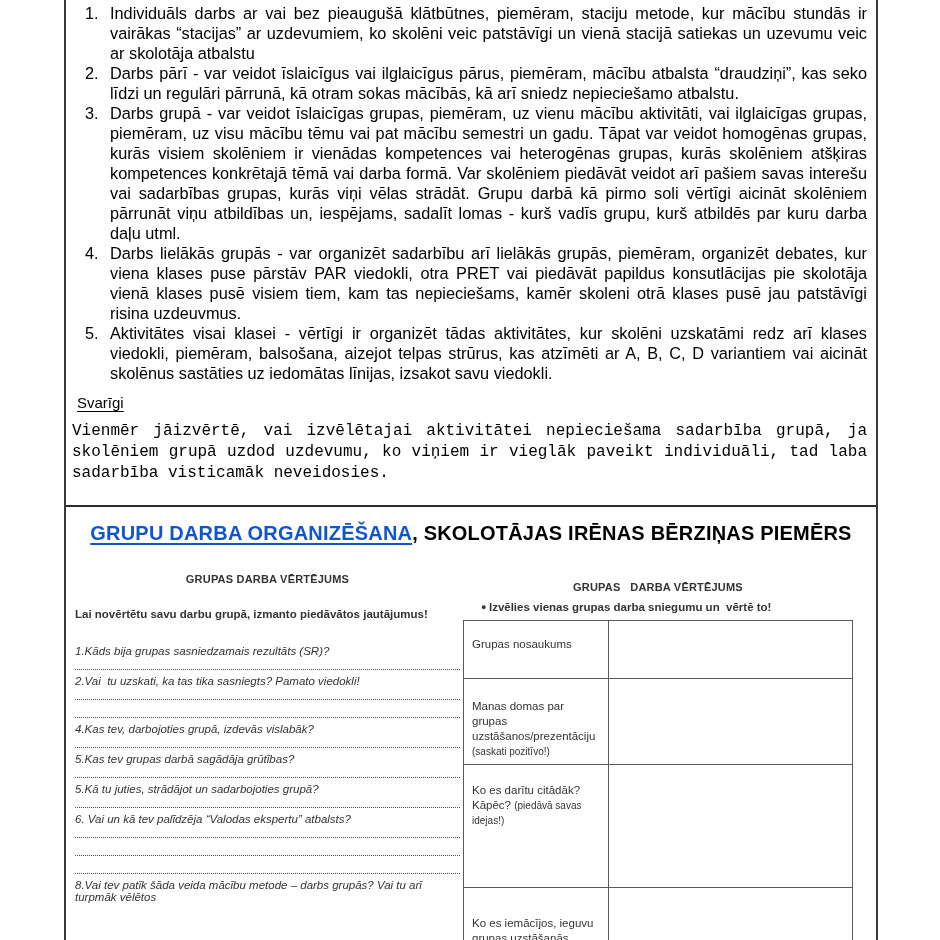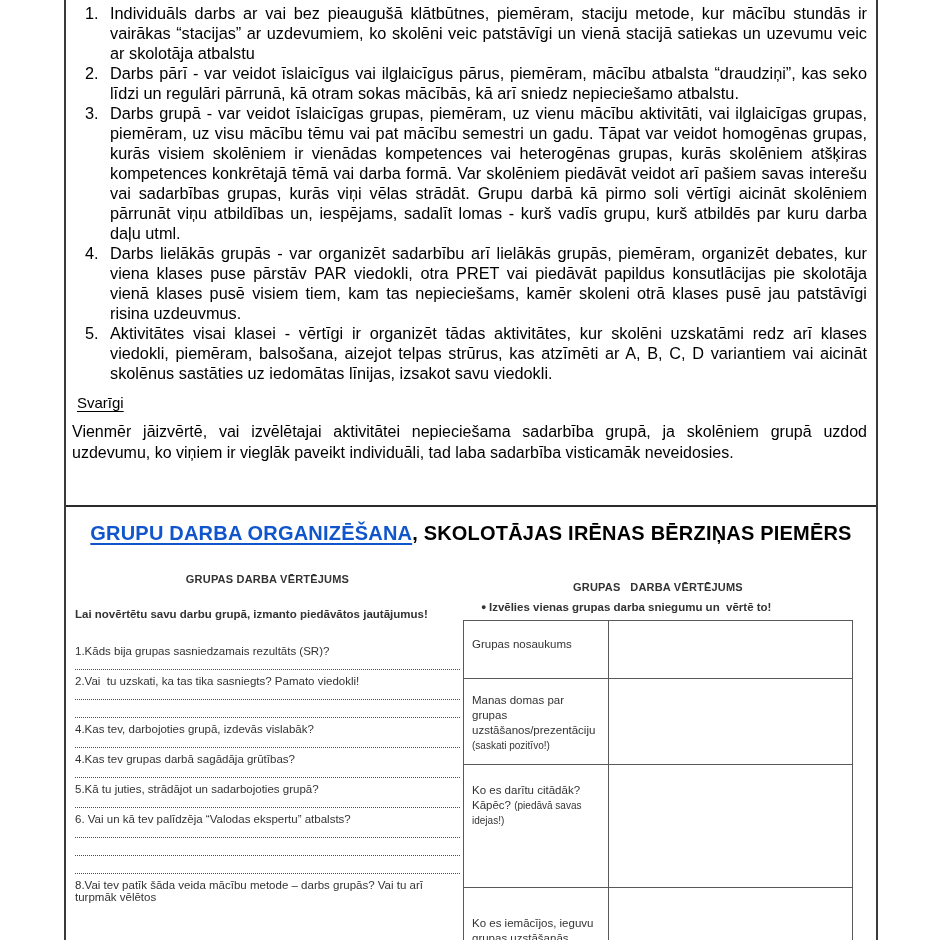--- a/index.html
+++ b/index.html
@@ -14,51 +14,51 @@
   
   .upper{
     height:507px;box-sizing:border-box;border-bottom:2px solid #2b2b2b;
     padding:3px 9px 0 0;overflow:hidden;
   }
   .olist{margin:0;padding:0 0 0 19px;}
   .li-row{display:flex;font-size:16.3px;line-height:20px;}
   .li-num{flex:none;width:25px;}
   .li-text{flex:1;text-align:justify;}
   .svarigi{margin:10px 0 0 11px;font-size:15px;line-height:20px;text-decoration:underline;text-underline-offset:3px;}
-  .imp-para{margin:8px 0 0 6px;font-size:16px;line-height:21px;text-align:justify;}
+  .imp-para{margin:8px 0 0 6px;font-size:16px;line-height:21px;text-align:justify;font-family:Liberation Mono, monospace;}
   
   .title-row{
     height:52px;display:flex;align-items:center;justify-content:center;
     font-size:20px;font-weight:bold;letter-spacing:.2px;white-space:pre;
   }
   .title-link{color:#1155CC;text-decoration:underline;text-underline-offset:3px;cursor:pointer;}
   .title-rest{color:#000;}
   
   .columns{position:relative;height:381px;overflow:hidden;color:#333;}
   .left-form{position:absolute;left:9px;top:6px;width:385px;}
   .lf-title{margin-top:8px;text-align:center;font-size:11px;font-weight:bold;letter-spacing:.2px;}
   .lf-instr{margin-top:23px;font-size:11.5px;font-weight:bold;}
-  .q-list{margin-top:25px;}
+  .q-list{margin-top:25px;font-style:italic;}
   .q{font-size:11.5px;line-height:12px;margin-top:4px;white-space:pre-wrap;}
   .dotline{height:12px;border-bottom:1.5px dotted #4d4d4d;margin-bottom:5px;}
   .right-form{position:absolute;left:397px;top:22px;width:390px;}
   .rf-title{text-align:center;font-size:11px;font-weight:bold;white-space:pre-wrap;letter-spacing:.2px;}
   .rf-bullet{margin:8px 0 4px 18px;font-size:11.5px;font-weight:bold;white-space:pre-wrap;}
   .rf-bullet::before{content:"\25CF  ";font-size:9px;vertical-align:1px;}
   table.eval{
     margin-top:7px;width:390px;border-collapse:collapse;table-layout:fixed;
   }
   table.eval td{
     border:1.5px solid #595959;vertical-align:top;box-sizing:border-box;
     font-size:11.5px;line-height:15px;padding:0 8px;
   }
   td.lbl{width:145px;}
   .note{font-size:10px;}
   tr.r1 td{height:58px;} tr.r1 td.lbl{padding-top:16px;}
-  tr.r2 td{height:86px;} tr.r2 td.lbl{padding-top:14px;}
+  tr.r2 td{height:86px;} tr.r2 td.lbl{padding-top:20px;}
   tr.r3 td{height:123px;} tr.r3 td.lbl{padding-top:18px;}
   tr.r4 td{height:110px;} tr.r4 td.lbl{padding-top:28px;}
 </style>
 </head>
 <body>
 
 <div class="content">
 
   <div class="upper">
     <div class="olist">
@@ -97,21 +97,21 @@
       <div class="lf-title">GRUPAS DARBA VĒRTĒJUMS</div>
       <div class="lf-instr">Lai novērtētu savu darbu grupā, izmanto piedāvātos jautājumus!</div>
       <div class="q-list">
         <div class="q">1.Kāds bija grupas sasniedzamais rezultāts (SR)?</div>
         <div class="dotline"></div>
         <div class="q">2.Vai  tu uzskati, ka tas tika sasniegts? Pamato viedokli!</div>
         <div class="dotline"></div>
         <div class="dotline"></div>
         <div class="q">4.Kas tev, darbojoties grupā, izdevās vislabāk?</div>
         <div class="dotline"></div>
-        <div class="q">4.Kas tev grupas darbā sagādāja grūtības?</div>
+        <div class="q">5.Kas tev grupas darbā sagādāja grūtības?</div>
         <div class="dotline"></div>
         <div class="q">5.Kā tu juties, strādājot un sadarbojoties grupā?</div>
         <div class="dotline"></div>
         <div class="q">6. Vai un kā tev palīdzēja “Valodas ekspertu” atbalsts?</div>
         <div class="dotline"></div>
         <div class="dotline"></div>
         <div class="dotline"></div>
         <div class="q">8.Vai tev patīk šāda veida mācību metode – darbs grupās? Vai tu arī turpmāk vēlētos</div>
       </div>
     </div>

